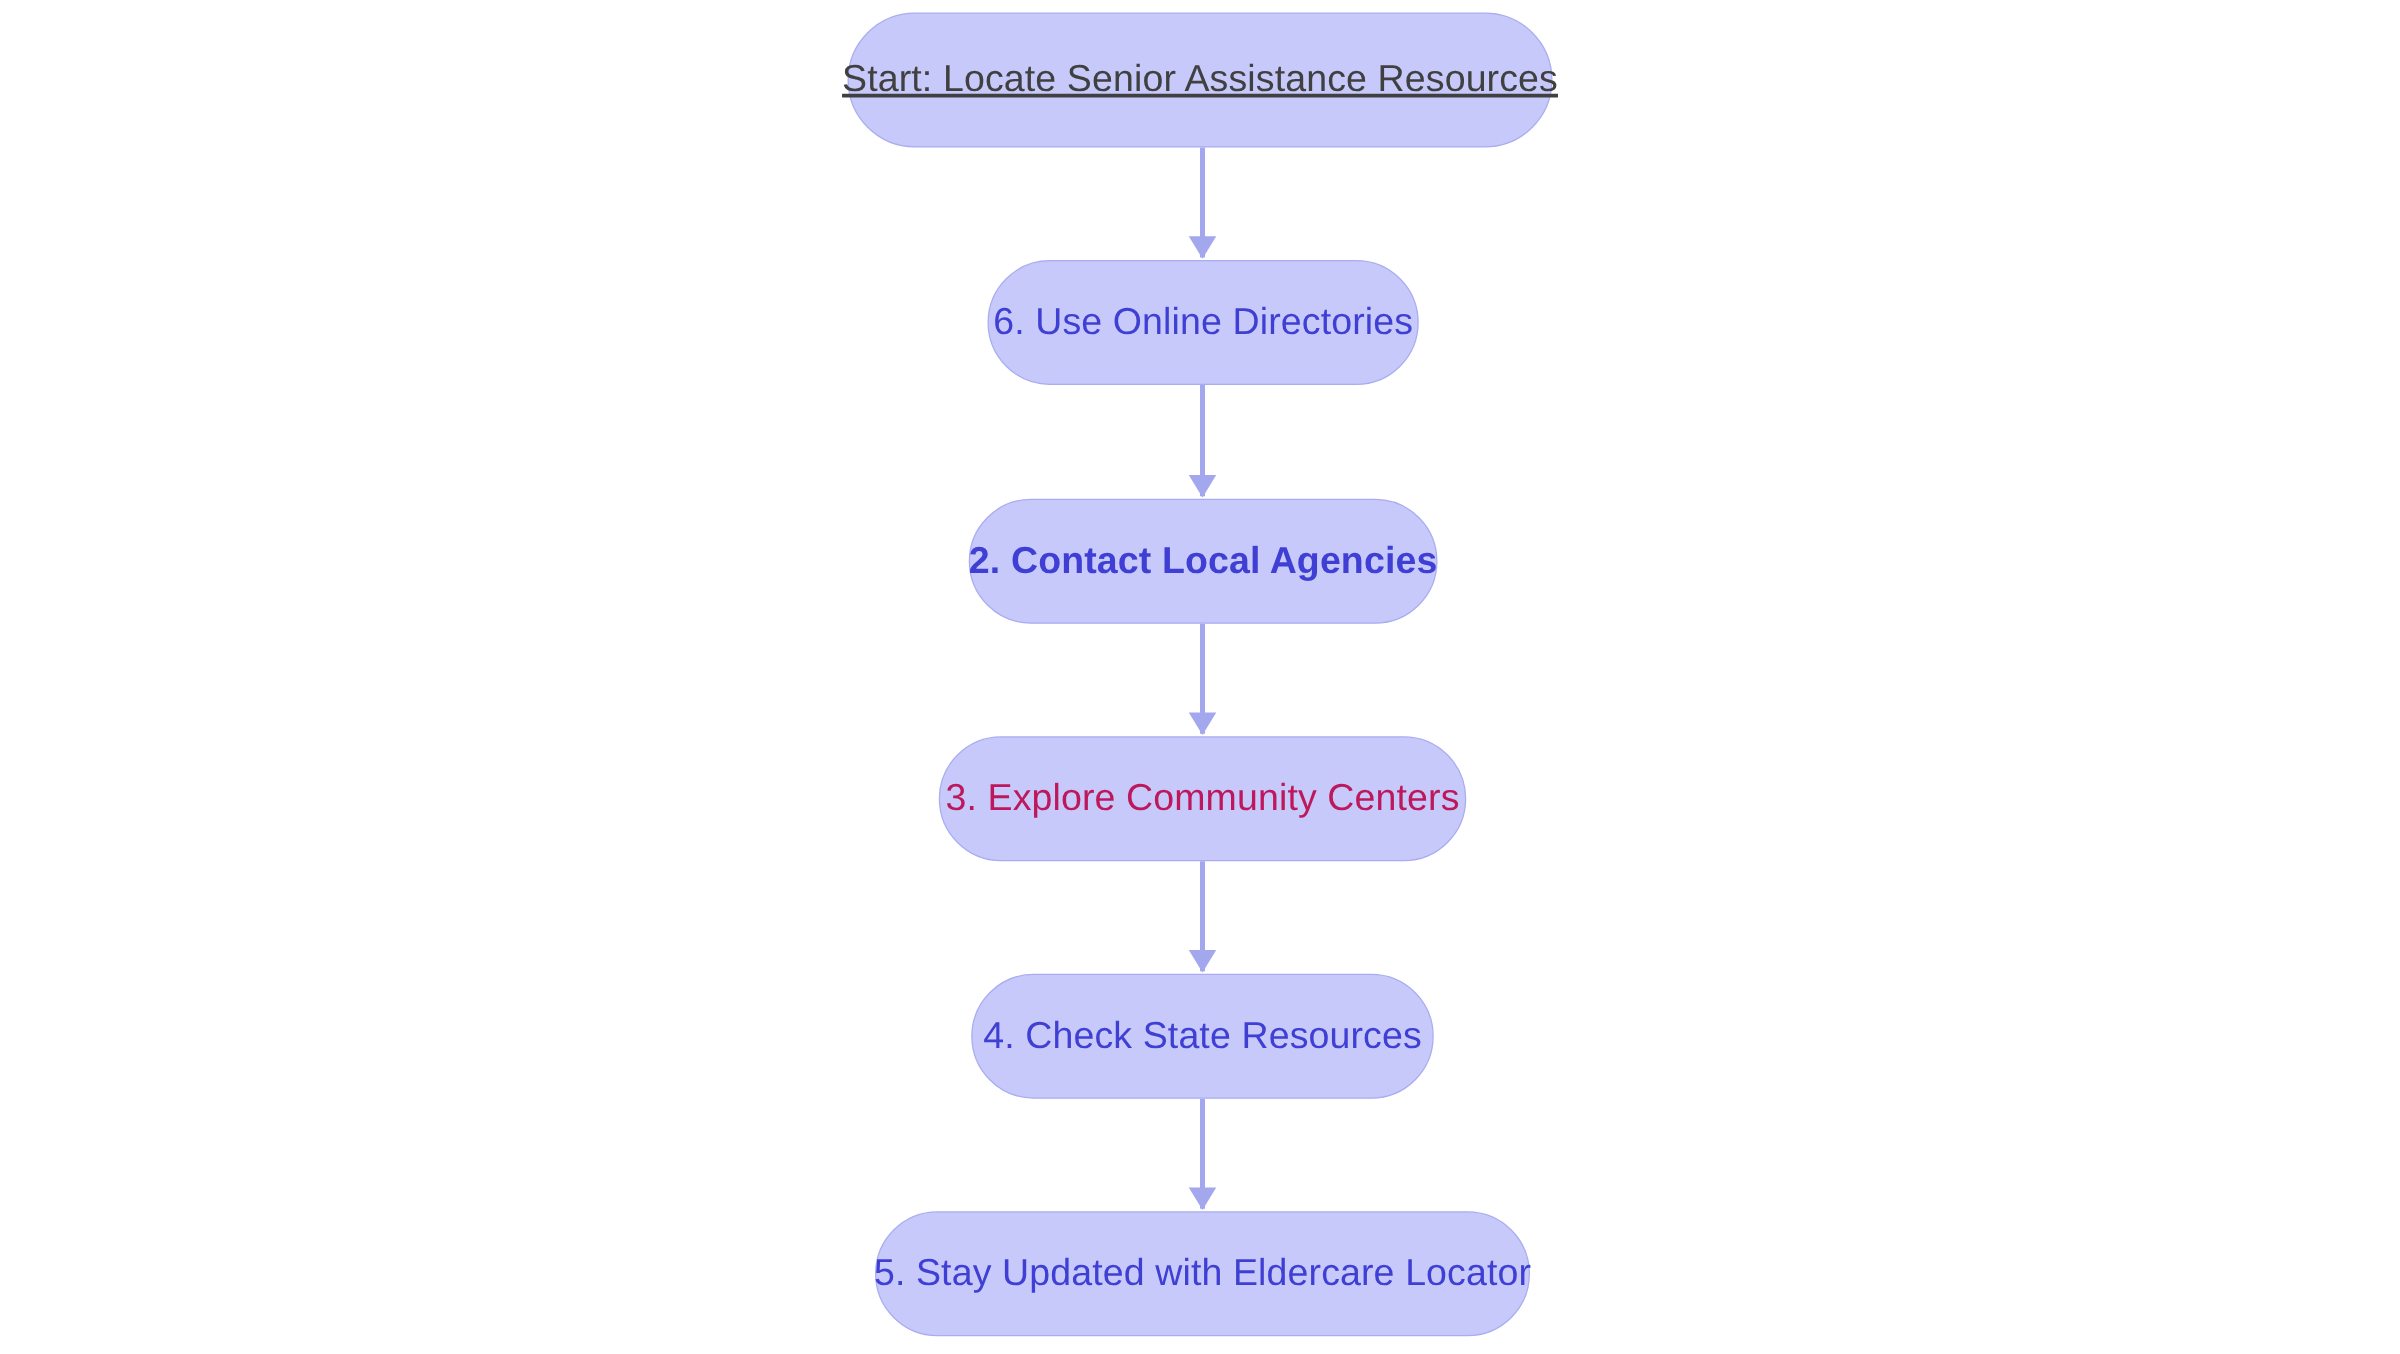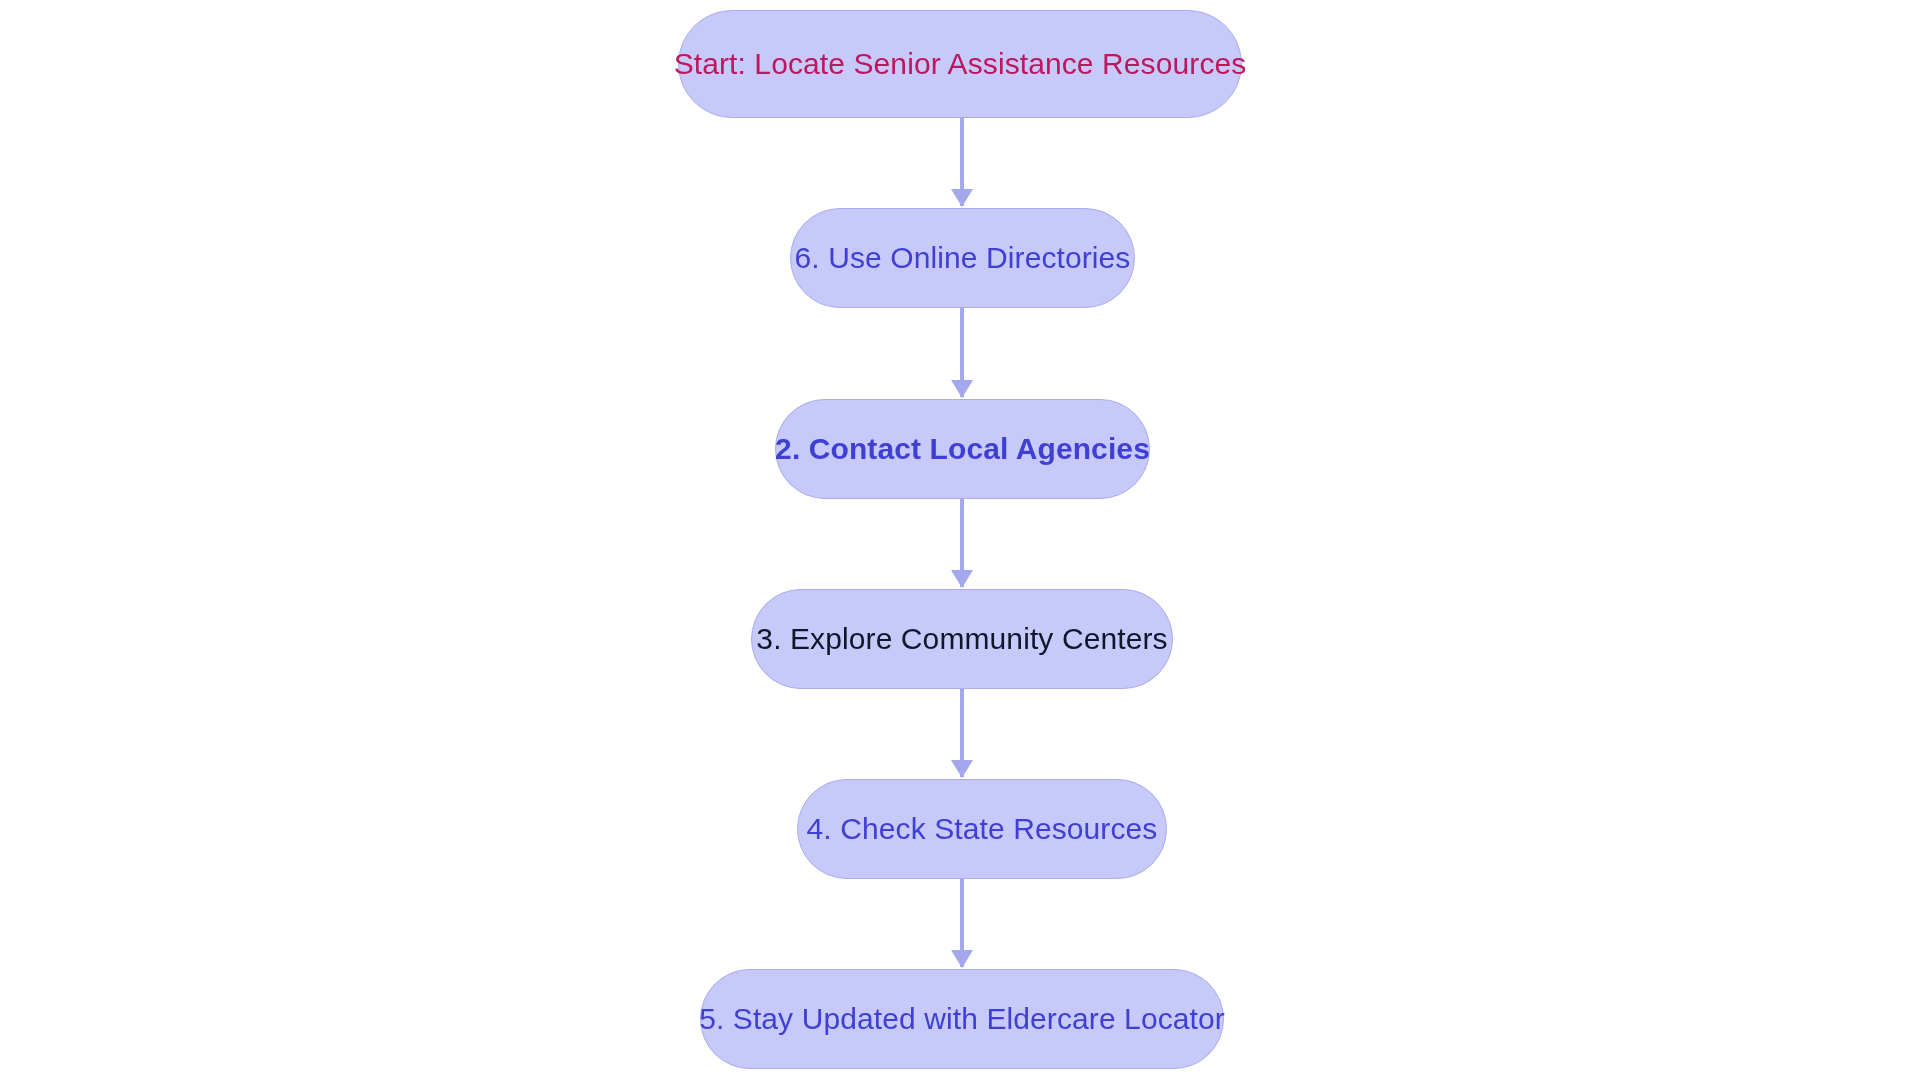--- a/index.html
+++ b/index.html
@@ -84,32 +84,32 @@
         <polygon points="951,570 973,570 962,588" fill="#a3a8ee"></polygon>
         <line x1="962" y1="689" x2="962" y2="777" stroke="#a3a8ee" stroke-width="4"></line>
         <polygon points="951,760 973,760 962,778" fill="#a3a8ee"></polygon>
         <line x1="962" y1="879" x2="962" y2="967" stroke="#a3a8ee" stroke-width="4"></line>
         <polygon points="951,950 973,950 962,968" fill="#a3a8ee"></polygon>
       </g>
   </svg>
 
   <div id="node-layer">
       <div class="flow-node" style="left: 678px; top: 10px; width: 564px; height: 108px; background: rgb(198, 201, 250); border-color: rgb(169, 172, 240);">
-        <span class="flow-node-label" style="color: #be185d;">Start: Locate Senior Assistance Resources</span>
+        <span class="flow-node-label" style="color: #404040; text-decoration: underline;">Start: Locate Senior Assistance Resources</span>
       </div>
       <div class="flow-node" style="left: 790px; top: 208px; width: 345px; height: 100px; background: rgb(198, 201, 250); border-color: rgb(169, 172, 240);">
         <span class="flow-node-label" style="color: rgb(63, 63, 212);">6. Use Online Directories</span>
       </div>
       <div class="flow-node" style="left: 775px; top: 399px; width: 375px; height: 100px; background: rgb(198, 201, 250); border-color: rgb(169, 172, 240);">
         <span class="flow-node-label" style="color: rgb(63, 63, 212); font-weight: bold;">2. Contact Local Agencies</span>
       </div>
       <div class="flow-node" style="left: 751px; top: 589px; width: 422px; height: 100px; background: rgb(198, 201, 250); border-color: rgb(169, 172, 240);">
-        <span class="flow-node-label" style="color: #0f172a;">3. Explore Community Centers</span>
+        <span class="flow-node-label" style="color: #be185d;">3. Explore Community Centers</span>
       </div>
-      <div class="flow-node" style="left: 797px; top: 779px; width: 370px; height: 100px; background: rgb(198, 201, 250); border-color: rgb(169, 172, 240); justify-content: center;">
+      <div class="flow-node" style="left: 777px; top: 779px; width: 370px; height: 100px; background: rgb(198, 201, 250); border-color: rgb(169, 172, 240); justify-content: center;">
         <span class="flow-node-label" style="color: rgb(63, 63, 212);">4. Check State Resources</span>
       </div>
       <div class="flow-node" style="left: 700px; top: 969px; width: 524px; height: 100px; background: rgb(198, 201, 250); border-color: rgb(169, 172, 240);">
         <span class="flow-node-label" style="color: rgb(63, 63, 212);">5. Stay Updated with Eldercare Locator</span>
       </div>
     </div>
 
 </div>
 
 </body></html>

